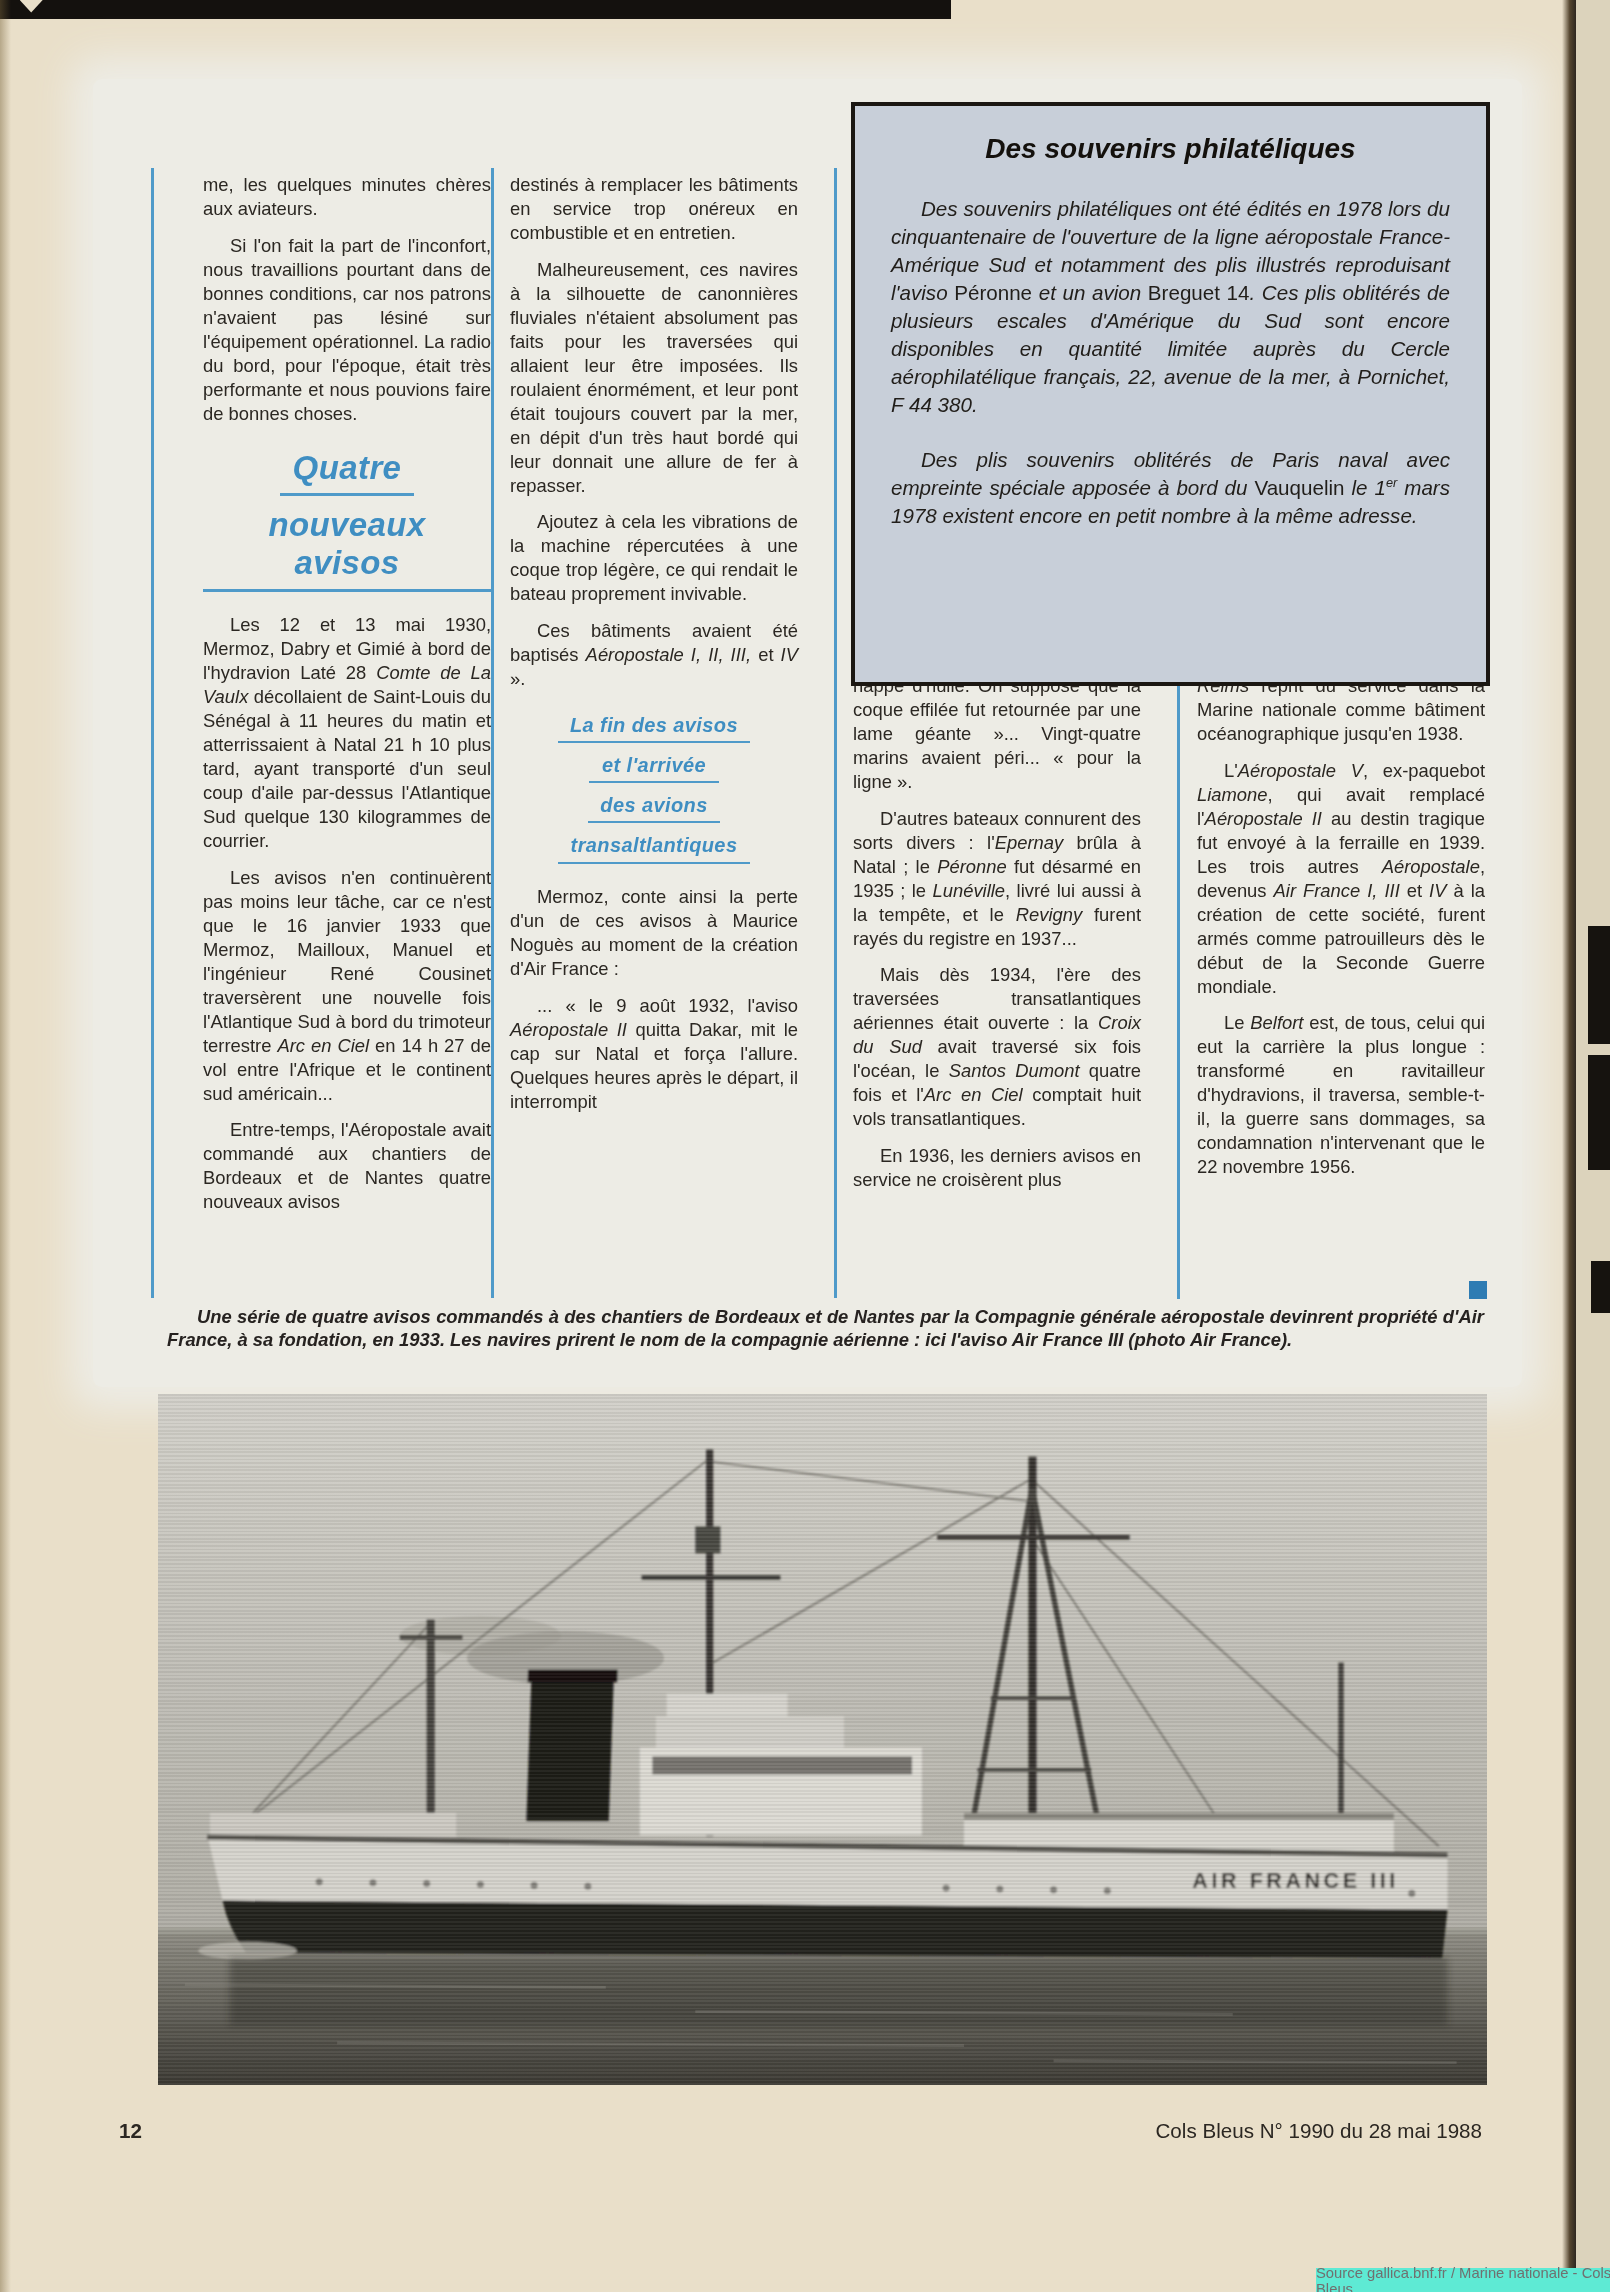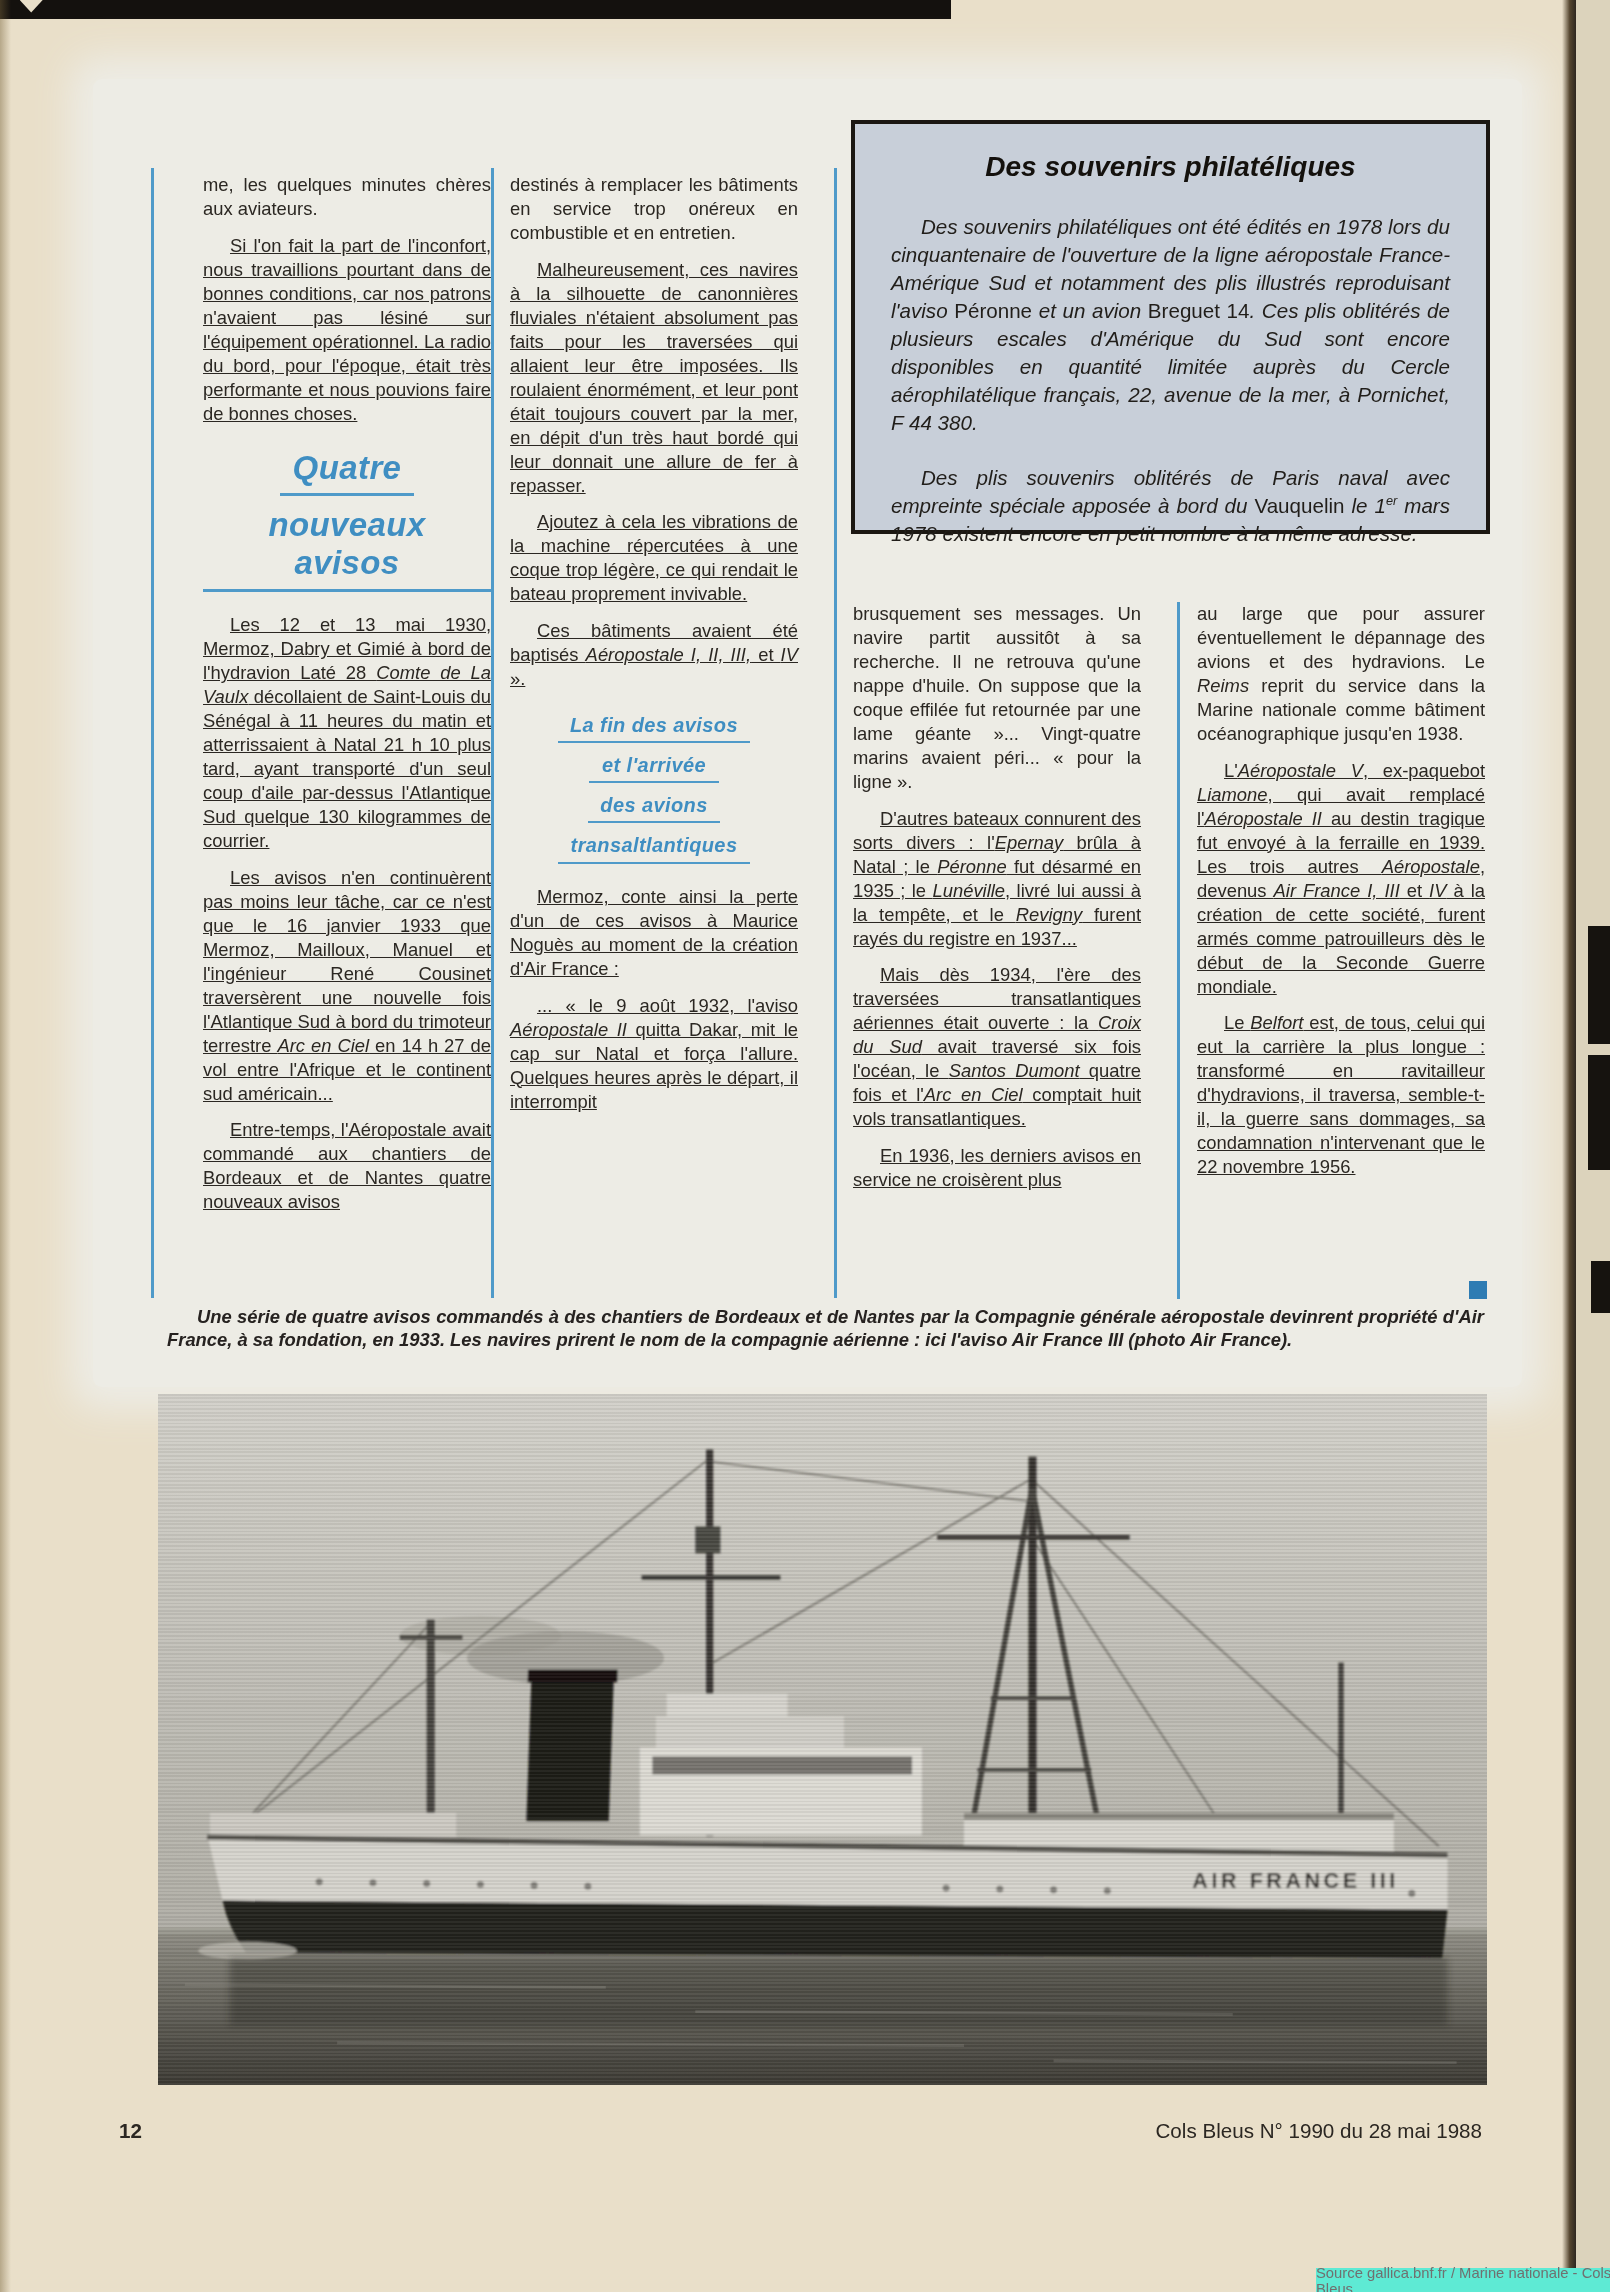--- a/index.html
+++ b/index.html
@@ -27,31 +27,31 @@
   .content-wash{left:93px;top:79px;width:1429px;height:1308px;background:var(--wash);
     box-shadow:0 0 36px 22.4px var(--wash);border-radius:9px;}
   .gutter-shadow{left:1562px;top:0;width:14.3px;height:2268px;
     background:linear-gradient(90deg,rgba(60,50,35,0),#55462f 55%,#2e2720);}
   .next-page{left:1576px;top:0;width:34px;height:2268px;background:#dcd3bc;}
   .np-dark{background:#16130f;}
   
   .vrule{width:2.7px;background:var(--rule);}
   .col{width:288px;}
   .bp{margin:0 0 12.5px 0;text-align:justify;font-size:18.4px;line-height:24px;color:var(--ink);}
-  .bp.ind{text-indent:27px;text-decoration:underline;}
+  .bp.ind{text-indent:27px;}
   .it{font-style:italic;}
   .sup{vertical-align:super;font-size:.62em;line-height:0;margin-top:10px;}
   .col-heading{text-align:center;margin:23px 0 21.5px 0;}
   .col-heading .hline{margin-bottom:10.7px;}
   .col-heading span{display:inline-block;font-style:italic;font-weight:bold;color:var(--blue);
     border-bottom:3.6px solid var(--rule);padding:0 12.5px 6.3px 12.5px;letter-spacing:0.4px;}
   .col-heading.large span{font-size:33px;}
   .col-heading.small span{font-size:20px;border-bottom-width:2.7px;padding-bottom:4.5px;}
   
-  .side-box{left:851px;top:120px;width:639px;height:414px;background:var(--boxbg);
+  .side-box{left:851px;top:102px;width:639px;height:584px;background:var(--boxbg);
     border:4.5px solid #1b1712;box-sizing:border-box;padding:12.5px 36px 0 36px;}
   .box-title{text-align:center;font-weight:bold;font-style:italic;font-size:28px;
     margin:14.3px 0 30px 0;color:#14110d;}
   .box-p{font-size:20.6px;line-height:28px;text-align:justify;margin:0 0 27px 0;
     text-indent:30px;color:#211e1a;}
   
   .caption{left:167px;top:1305px;width:1317px;font-weight:bold;font-style:italic;}
   .cap{font-size:18.4px;line-height:23px;text-align:justify;text-indent:30px;margin:0;color:#262220;}
   
   .end-square{left:1469px;top:1281px;width:18px;height:18px;background:#2e7cb3;}

